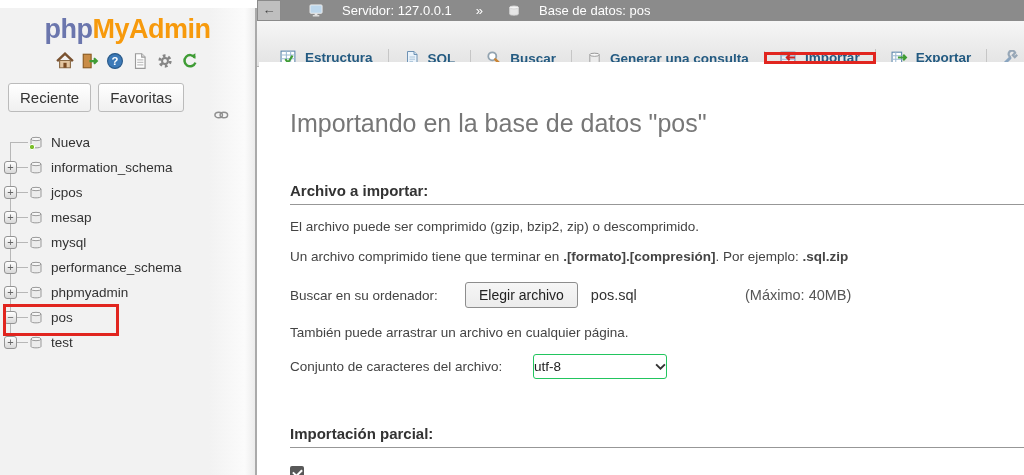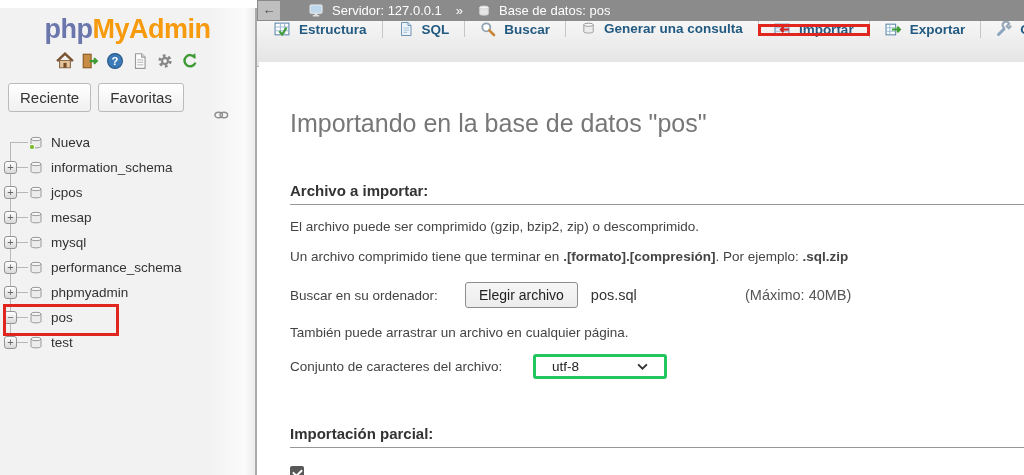--- a/index.html
+++ b/index.html
@@ -33,28 +33,28 @@
   .tlabel { color:#333; cursor:pointer; position:relative; z-index:2; }
   .annotated-row { position:relative; }
   .annotated-row::after { content:""; position:absolute; left:3px; top:-1px; width:110px; height:26px;
     border:3px solid #e1251f; z-index:5; pointer-events:none; }
 
   
   .topbar { position:absolute; left:257px; top:0; right:0; height:21px; background:#8b8b8b;
     display:flex; align-items:center; color:#fff; font-size:13px; }
   .backbtn { width:24px; height:21px; background:#bfbfbf; border:1px solid #8a8a8a; color:#444;
     font-size:13px; line-height:18px; text-align:center; cursor:pointer; flex:0 0 24px; }
-  .crumb { display:flex; align-items:center; gap:8px; margin-left:28px; }
+  .crumb { display:flex; align-items:center; gap:18px; margin-left:28px; }
   .crumb a { color:#fff; text-decoration:none; cursor:pointer; }
   .crumb .sep { margin:0 6px; }
 
   
   .tabbar { position:absolute; left:257px; top:21px; right:0; height:46px;
     background:linear-gradient(#f6f6f6,#e3e3e3); border-bottom:1px solid #b5b5b5;
-    display:flex; align-items:flex-start; padding-left:2px; }
+    display:flex; align-items:flex-end; padding-left:8px; }
   .tab { position:relative; display:flex; align-items:center; gap:8px; padding:0 15px;
     border-right:1px solid #c6c6c6; cursor:pointer; }
   .tab span { color:#235a81; font-weight:bold; font-size:13.5px; white-space:nowrap; }
   .tab.annotated::after { content:""; position:absolute; inset:3px -1px 2px -1px; border:3px solid #e1251f;
     z-index:5; pointer-events:none; }
 
   
   .content { position:absolute; left:259px; top:62px; right:0; bottom:0; background:#fff; padding-left:31px; }
   h1.title { margin-top:47px; font-size:25px; font-weight:normal; color:#777; }
   .sec-head { margin-top:44px; font-size:15px; font-weight:bold; color:#333;
@@ -64,22 +64,22 @@
   p.line:first-of-type { margin-top:11px; }
   .filerow { position:relative; margin-top:15px; display:flex; align-items:center; }
   .filerow .lbl { width:175px; }
   .filebtn { background:linear-gradient(#f6f6f6,#ececec); border:1px solid #8d8d8d; border-radius:3px;
     padding:4px 13px; font-size:14px; color:#222; font-family:inherit; cursor:pointer; }
   .fname { margin-left:13px; font-size:14.5px; color:#333; }
   .maxsize { position:absolute; left:455px; font-size:14.5px; color:#555; }
   .dragline { margin-top:17px; }
   .charrow { margin-top:14px; display:flex; align-items:center; }
   .charrow .lbl { width:243px; }
-  .select { width:134px; height:25px; border:3px solid #22c55e; border-radius:3px; background:#fff;
-    display:flex; align-items:center; padding:0 16px; cursor:pointer; }
+  .select { width:134px; height:25px; border:1px solid #22c55e; border-radius:3px; background:#fff;
+    display:flex; align-items:center; padding:0 0; cursor:pointer; }
   .select .val { flex:1; font-size:13.5px; color:#222; }
   .checkbox { margin-top:18px; width:14px; height:14px; background:#585858; border-radius:2px;
     position:relative; cursor:pointer; }
   .checkbox::after { content:""; position:absolute; left:3px; top:3px; width:7px; height:4px;
     border-left:2px solid #fff; border-bottom:2px solid #fff; transform:rotate(-45deg); }
   .permitir { margin-top:10px; font-size:14px; }
 </style>
 </head>
 <body>
 

